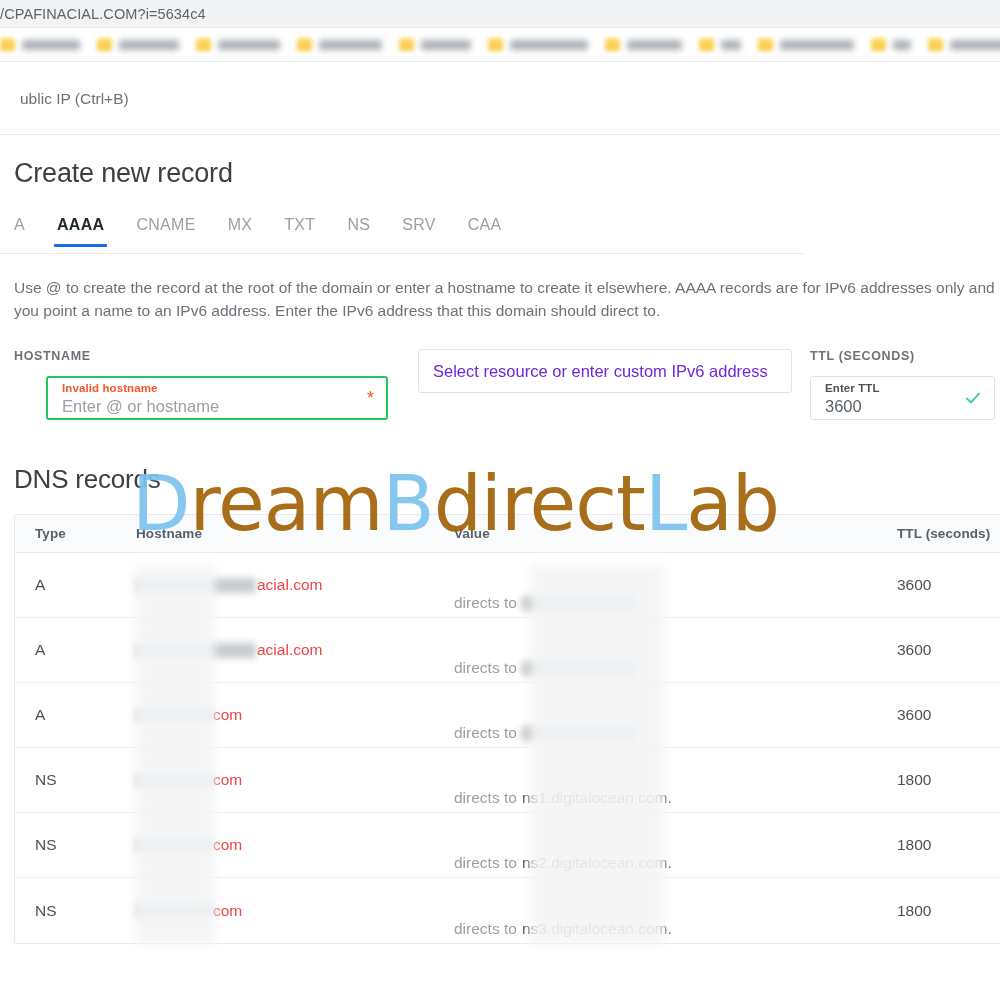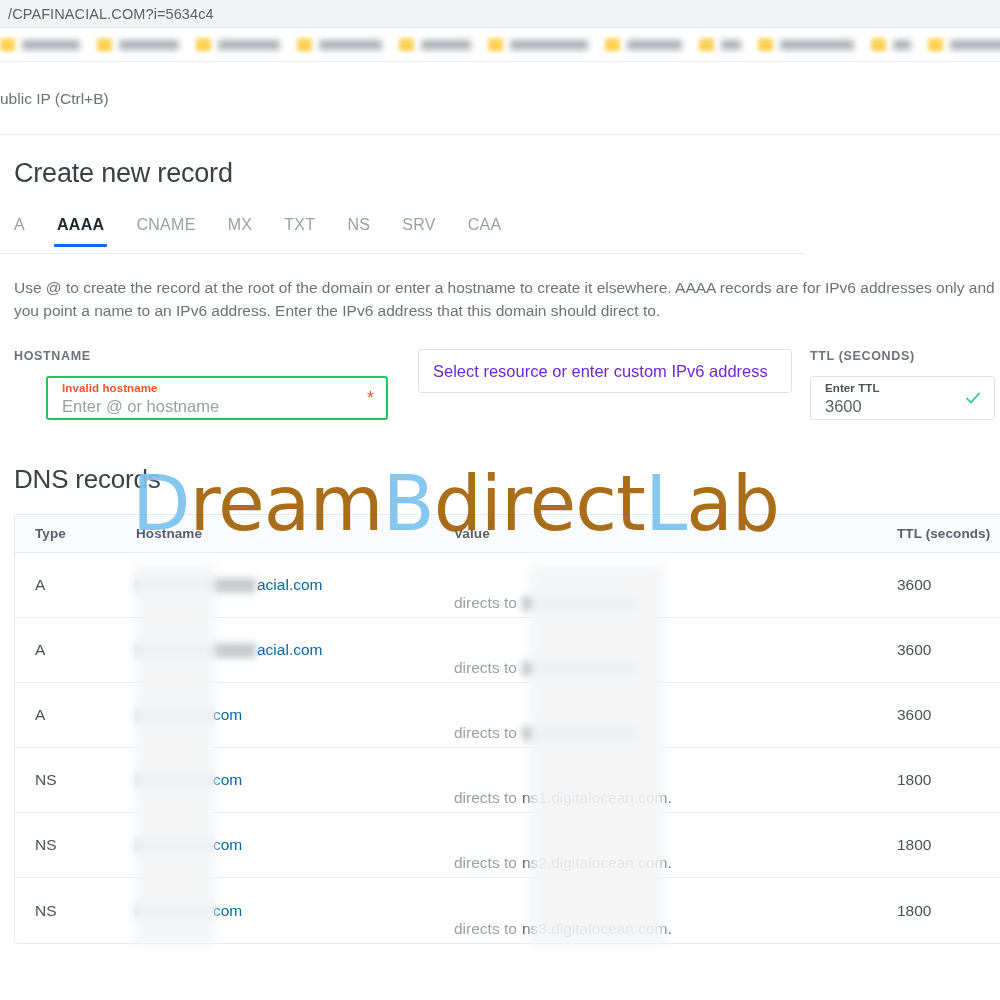--- a/index.html
+++ b/index.html
@@ -19,21 +19,21 @@
     top: 0; left: 0;
     width: 1000px;
   }
 
   #url-bar {
     height: 28px;
     background: #f1f3f4;
     border-bottom: 1px solid #e4e6e8;
     display: flex;
     align-items: center;
-    padding-left: 8px;
+    padding-left: 0;
   }
 
   #url-text {
     font-size: 14.5px;
     color: #5f6368;
     letter-spacing: 0.1px;
     white-space: nowrap;
   }
 
   #bookmark-bar {
@@ -82,20 +82,21 @@
     background: #ffffff;
     border-bottom: 1px solid #ececec;
     display: flex;
     align-items: center;
   }
 
   #status-text {
     font-size: 15.5px;
     color: #6d7278;
     white-space: nowrap;
+    padding-left: 20px;
   }
 
   
   #page {
     position: absolute;
     top: 136px; left: 0;
     width: 804px;
     background: #fff;
     padding: 0 0 0 14px;
   }
@@ -307,21 +308,21 @@
 
   .dns-row.head .col-ttl { padding-left: 2px; }
 
   .cell-type {
     font-size: 15.5px;
     color: #4a5258;
   }
 
   .cell-host {
     font-size: 15.5px;
-    color: #0369a1;
+    color: #ef4444;
     display: flex;
     align-items: center;
     white-space: nowrap;
   }
 
   .host-redacted {
     display: inline-block;
     height: 15px;
     background: #b8bcc0;
     border-radius: 2px;

